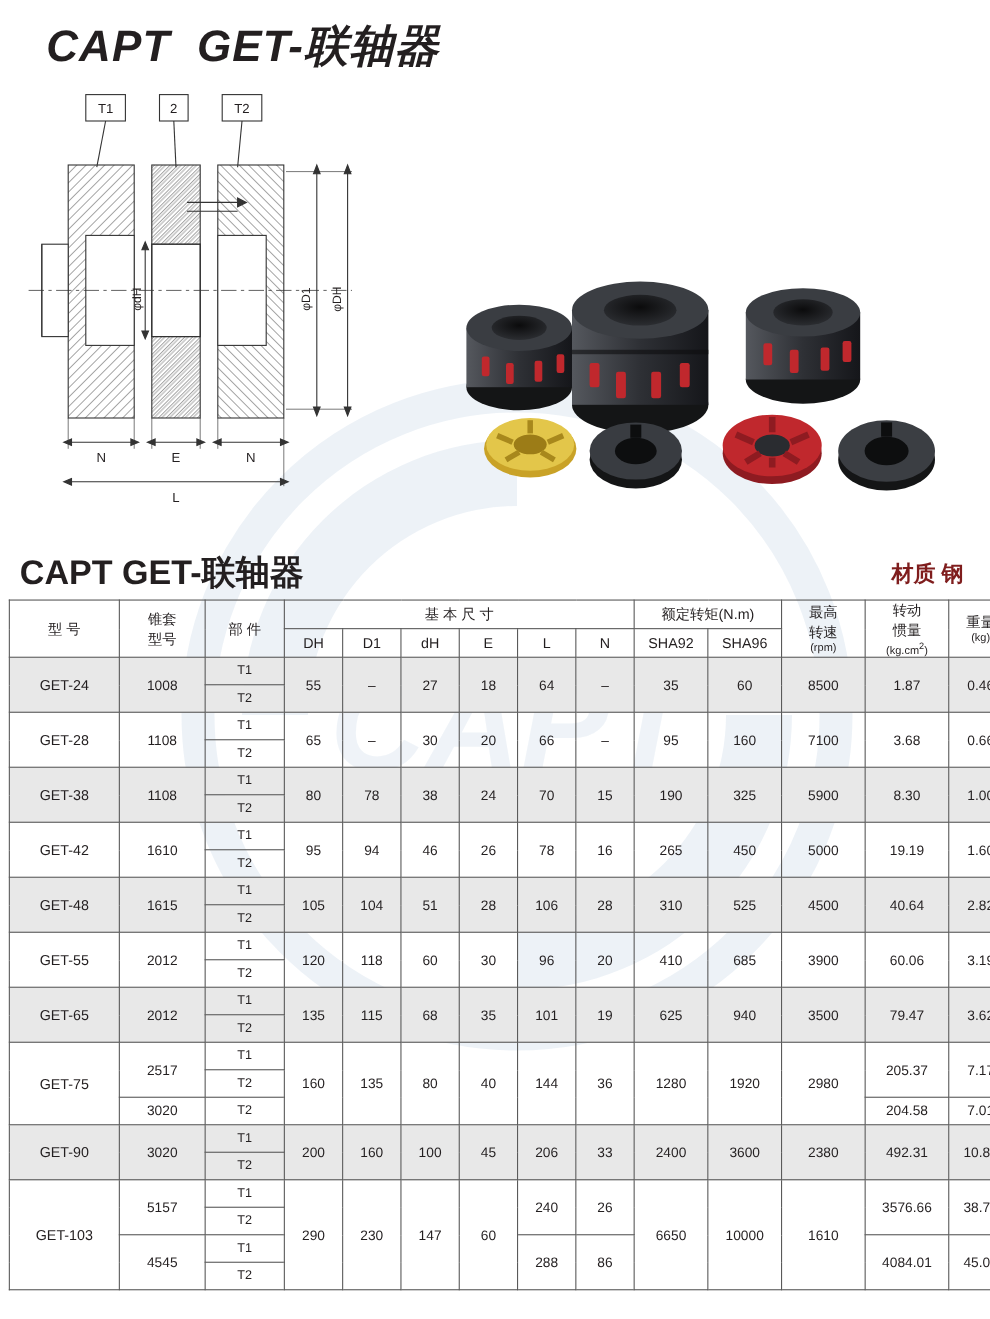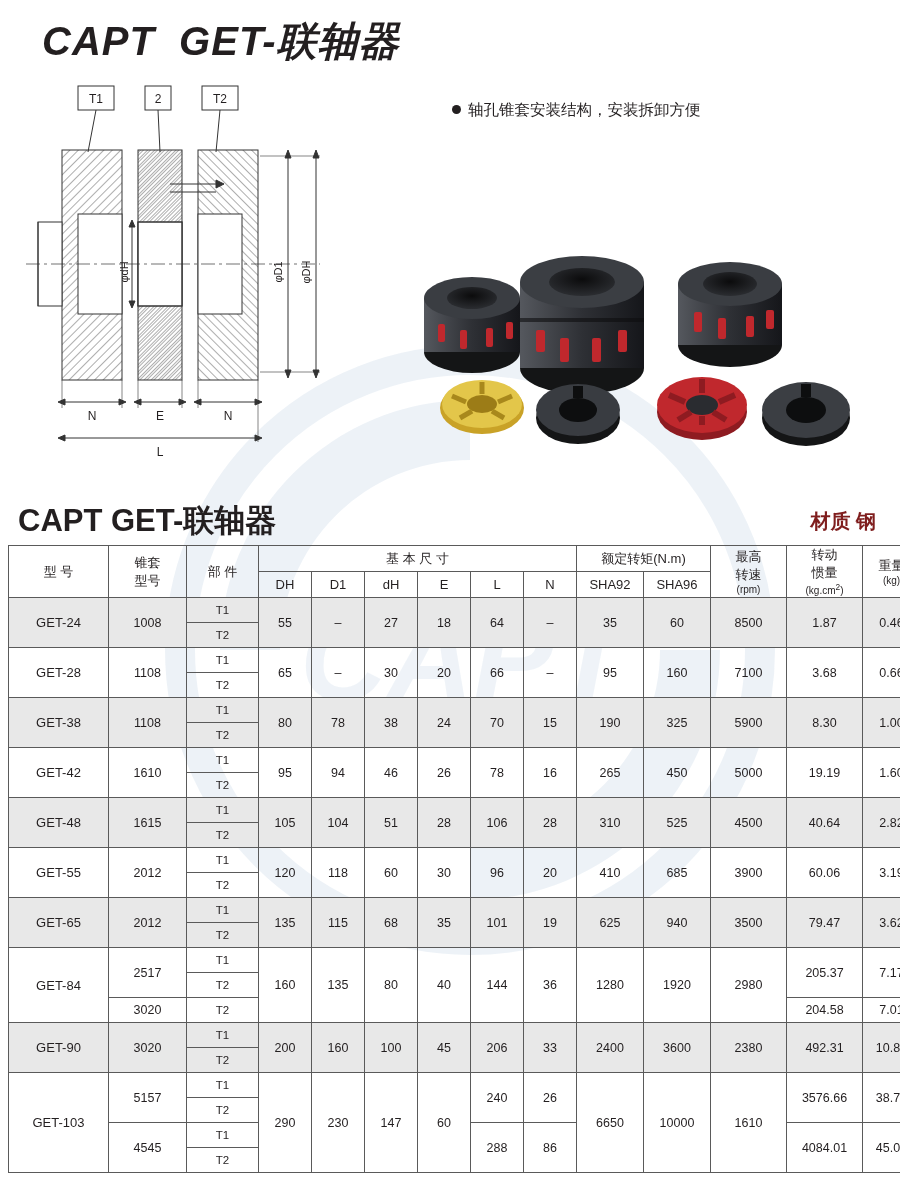--- a/index.html
+++ b/index.html
@@ -224,23 +224,20 @@
     <line x1="238" y1="308" x2="238" y2="370" stroke-width="0.6"></line>
 
     <line x1="42" y1="366" x2="238" y2="366"></line>
     <path d="M45 363 l-7 3 7 3 z" fill="#333"></path>
     <path d="M235 363 l7 3 -7 3 z" fill="#333"></path>
     <text x="140" y="384" font-size="12" fill="#231f20" stroke="none" text-anchor="middle">L</text>
   </g>
 </svg>
 
 <div class="features">
-  <div class="feature-line">
-    <span class="dot"></span><span>轴孔锥套安装结构，安装拆卸方便</span>
-  </div>
 </div>
 
 <svg class="photo" viewBox="0 0 470 285">
   <defs>
     <linearGradient id="gBody" x1="0" y1="0" x2="0" y2="1">
       <stop offset="0%" stop-color="#4a4d52"></stop>
       <stop offset="45%" stop-color="#2a2c30"></stop>
       <stop offset="100%" stop-color="#171819"></stop>
     </linearGradient>
     <linearGradient id="gBody2" x1="0" y1="0" x2="1" y2="0">
@@ -531,21 +528,21 @@
     <td rowspan="2">940</td>
     <td rowspan="2">3500</td>
     <td rowspan="2">79.47</td>
     <td rowspan="2">3.62</td>
   </tr>
   <tr class="shaded">
     <td class="part">T2</td>
   </tr>
 
   <tr>
-    <td rowspan="3" class="rowlabel">GET-84</td>
+    <td rowspan="3" class="rowlabel">GET-75</td>
     <td rowspan="2">2517</td>
     <td class="part">T1</td>
     <td rowspan="3">160</td>
     <td rowspan="3">135</td>
     <td rowspan="3">80</td>
     <td rowspan="3">40</td>
     <td rowspan="3">144</td>
     <td rowspan="3">36</td>
     <td rowspan="3">1280</td>
     <td rowspan="3">1920</td>

